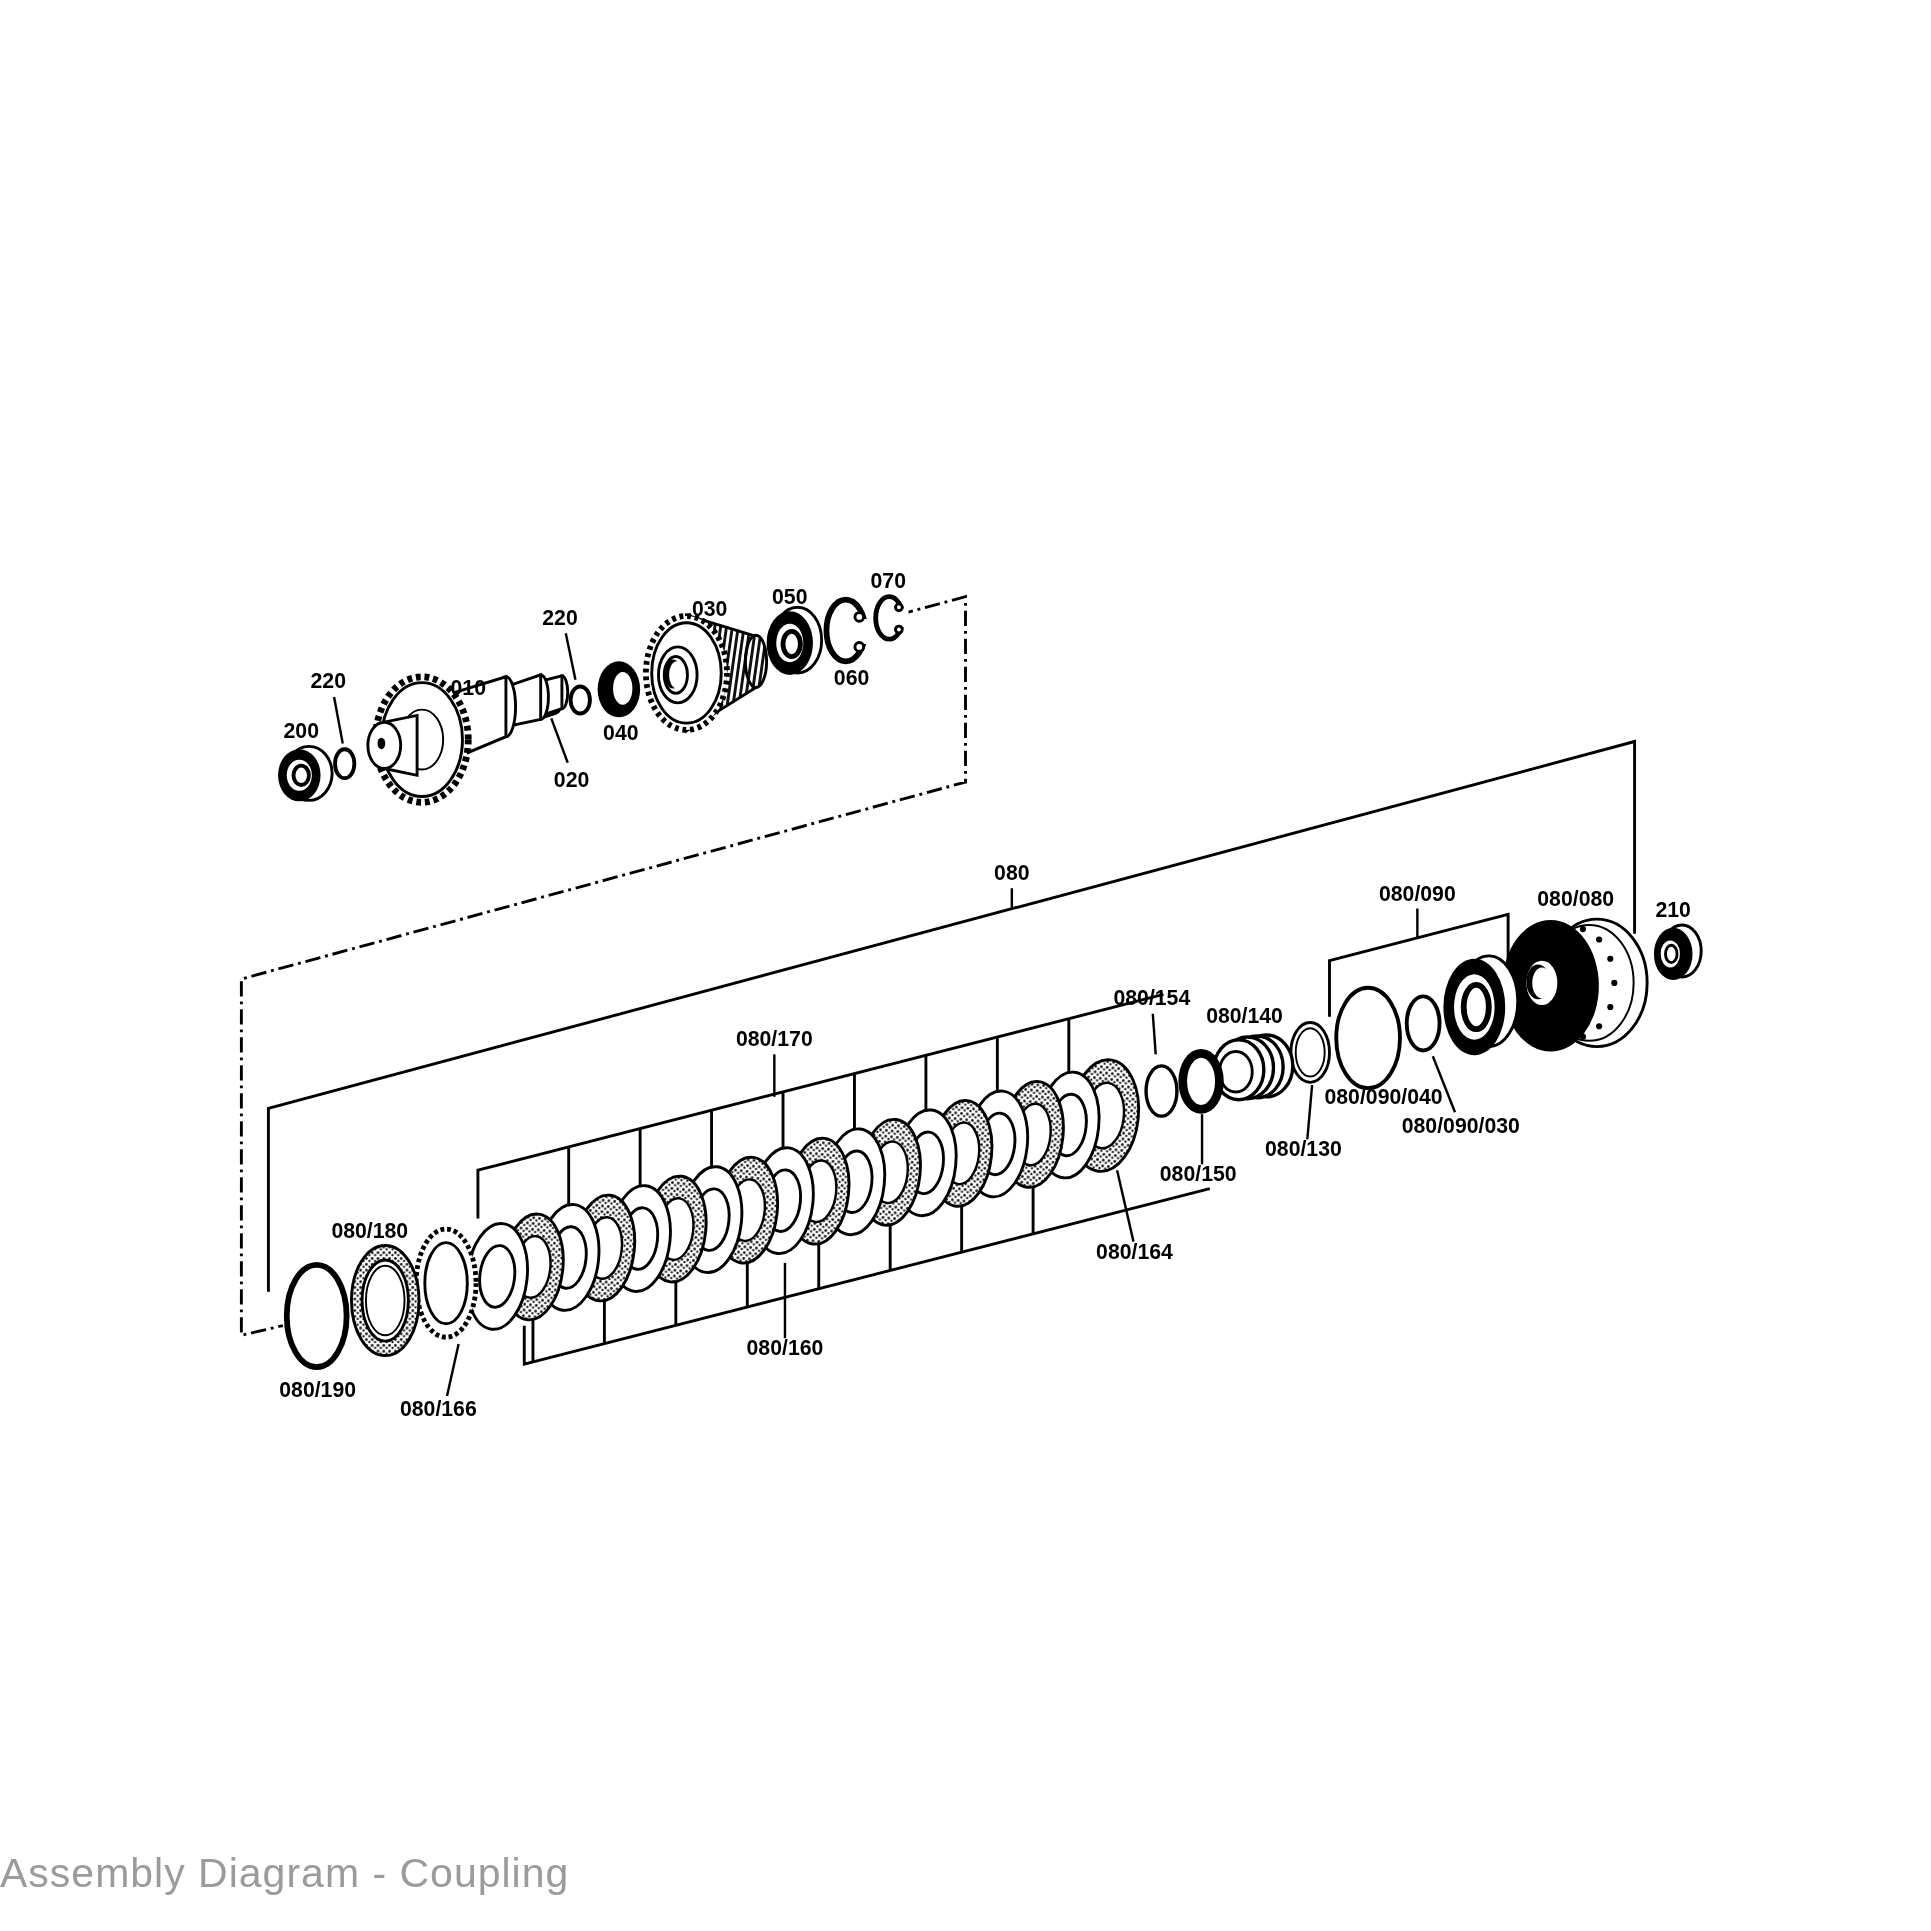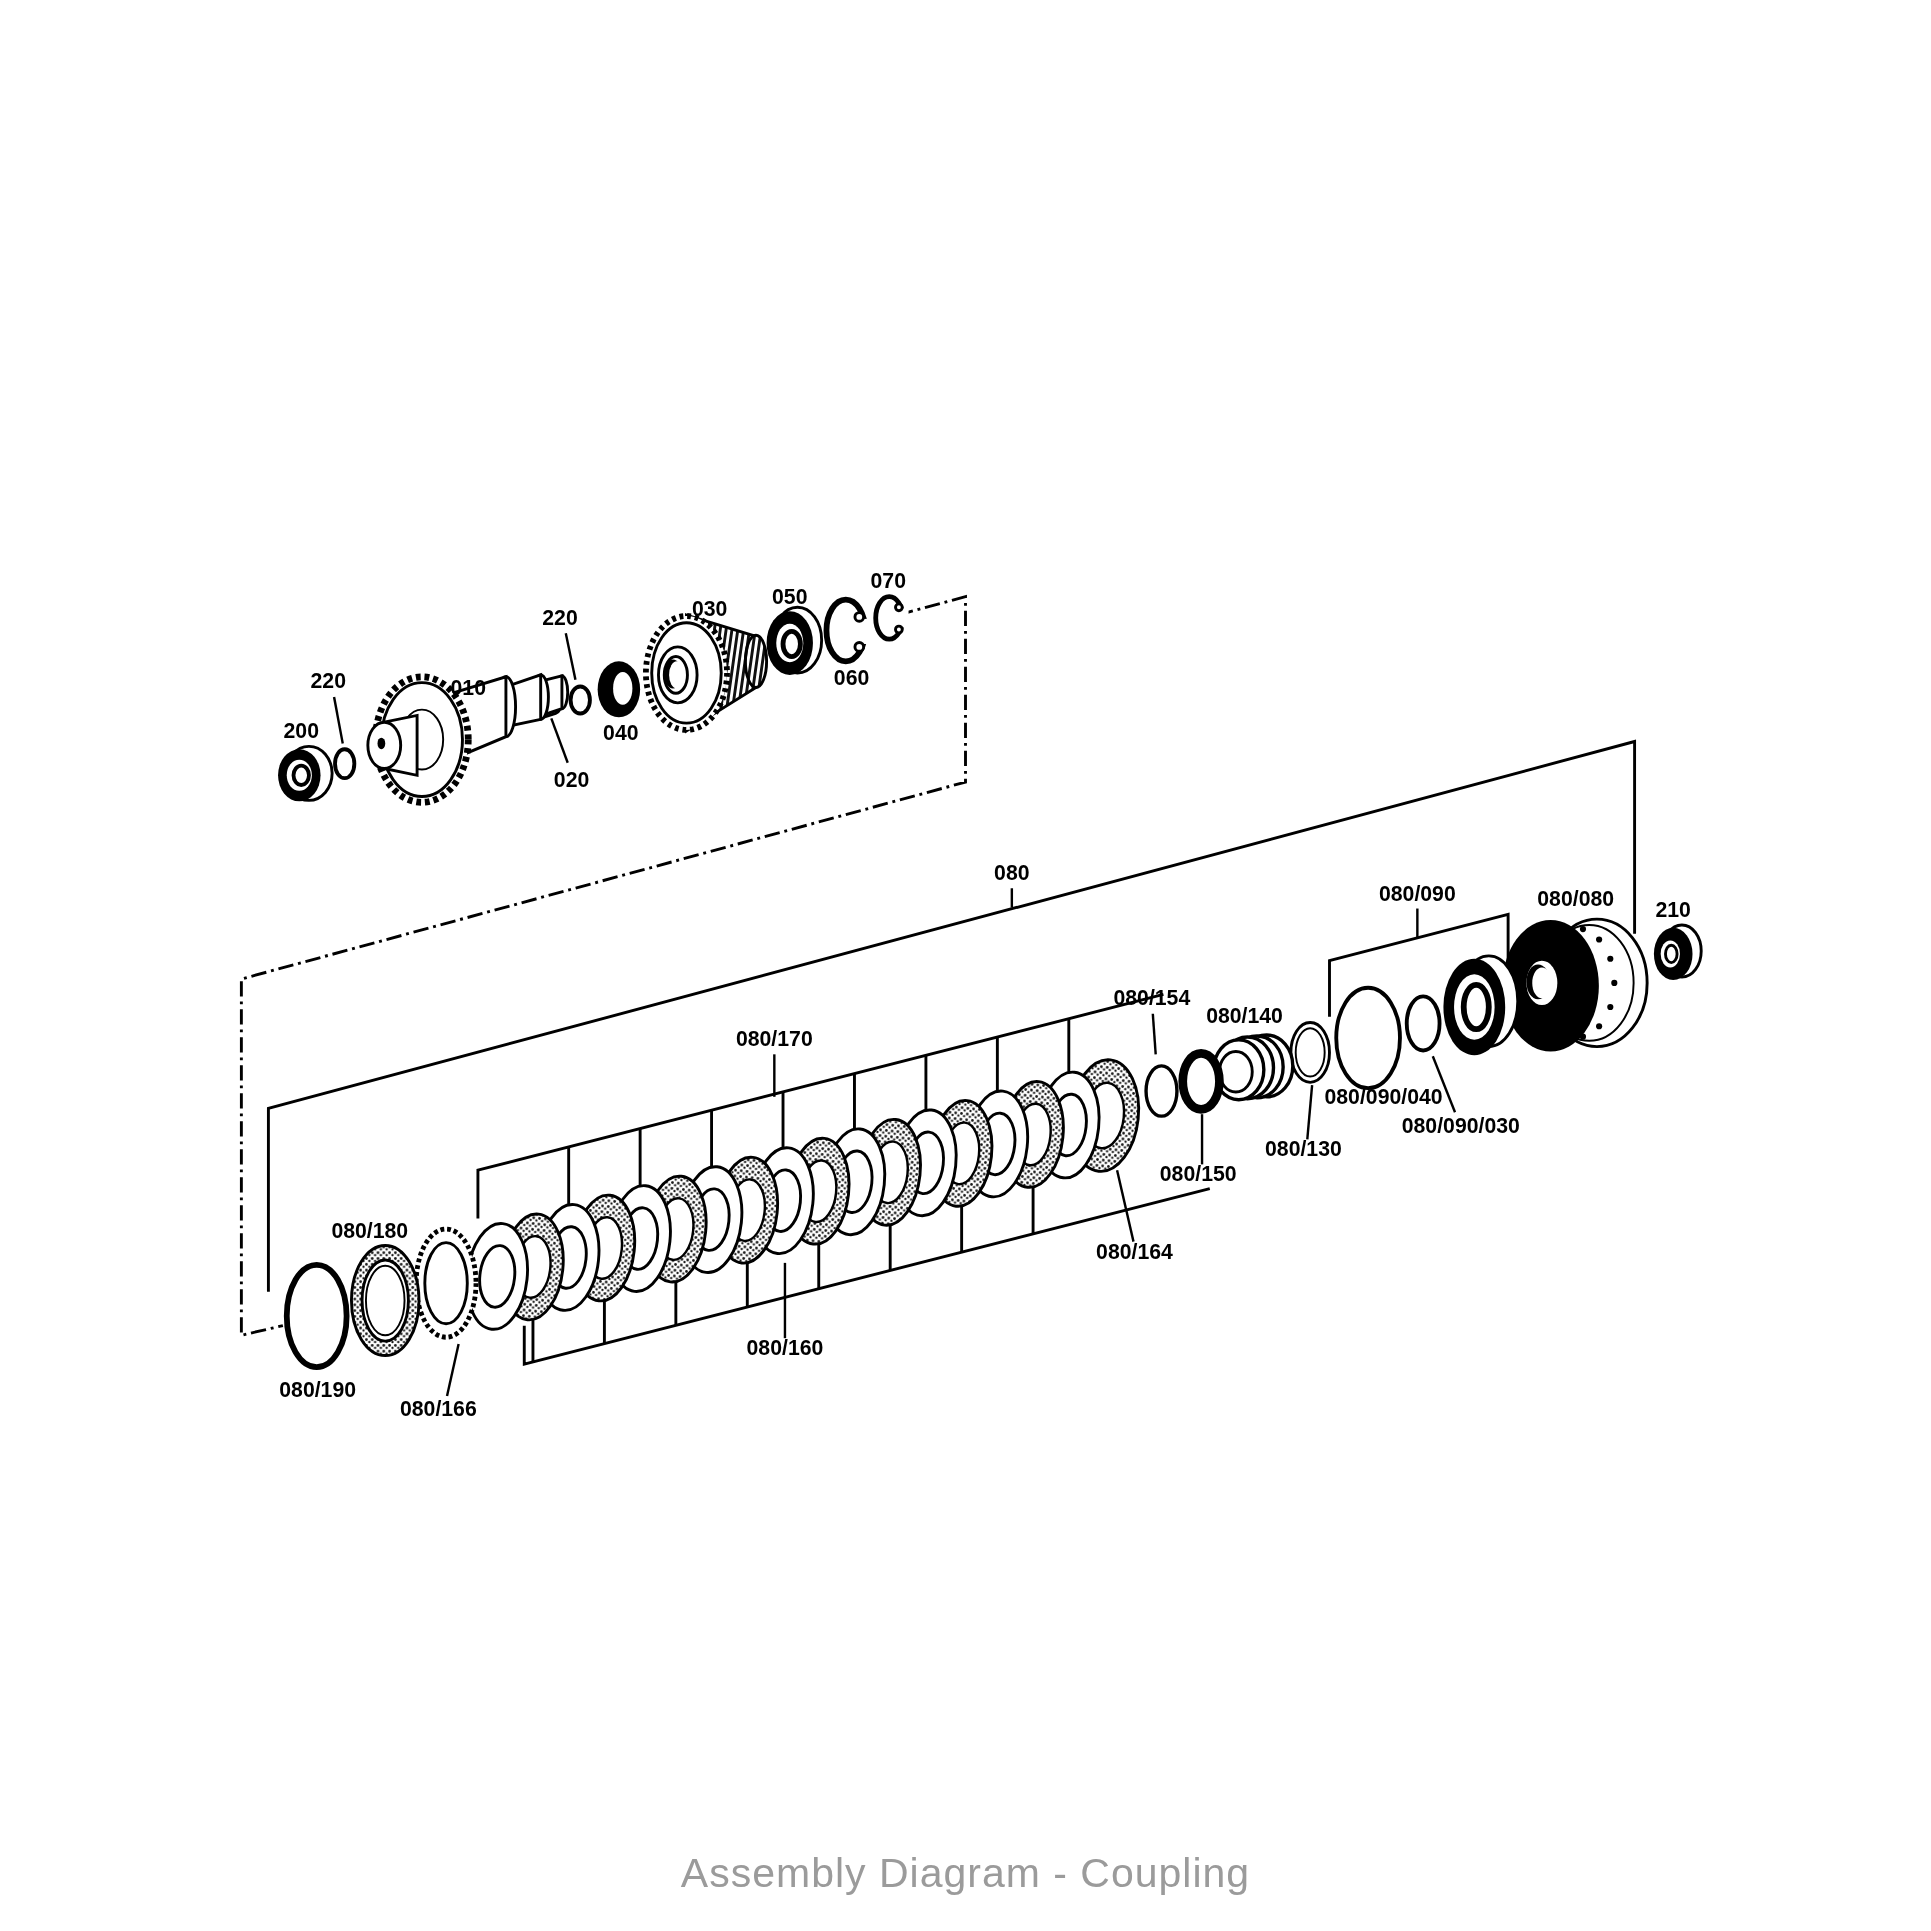--- a/index.html
+++ b/index.html
@@ -1,19 +1,19 @@
 <!DOCTYPE html>
 <html><head>
 <meta charset="utf-8">
 <style>
   html,body{margin:0;padding:0;background:#ffffff;}
   #stage{position:relative;width:1931px;height:1931px;background:#fff;overflow:hidden;
          font-family:"Liberation Sans", sans-serif;}
   #diagram-svg{position:absolute;left:0;top:0;}
-  #caption{position:absolute;left:0;top:1850px;width:1931px;text-align:center;
+  #caption{position:absolute;left:0;top:1850px;width:1931px;
            font-size:41px;color:#9b9b9b;letter-spacing:1px;}
   text.part-label{font-family:"Liberation Sans",sans-serif;font-weight:bold;font-size:22px;fill:#000;}
   .thin{stroke:#000;stroke-width:3;fill:none;}
   .leader{stroke:#000;stroke-width:2.5;fill:none;}
 </style>
 </head>
 <body>
 
 <div id="stage">
 

